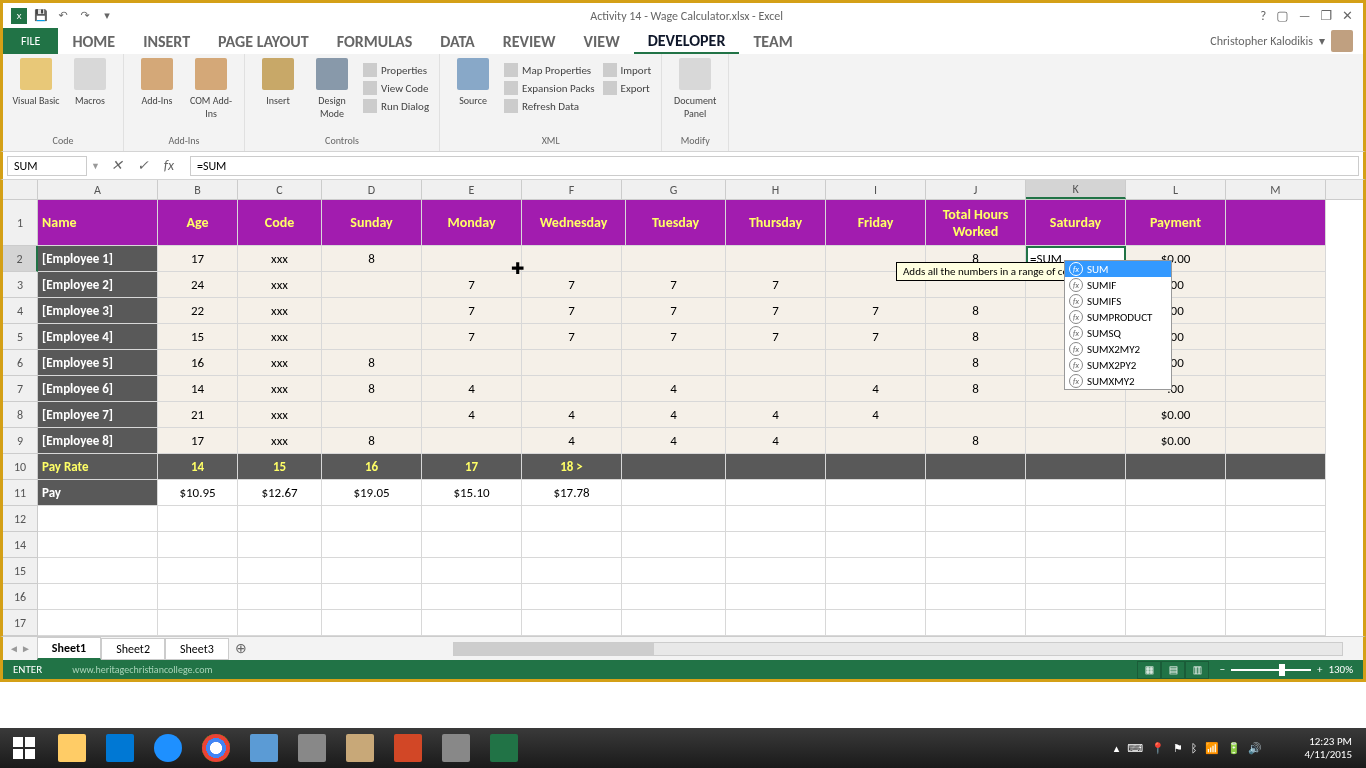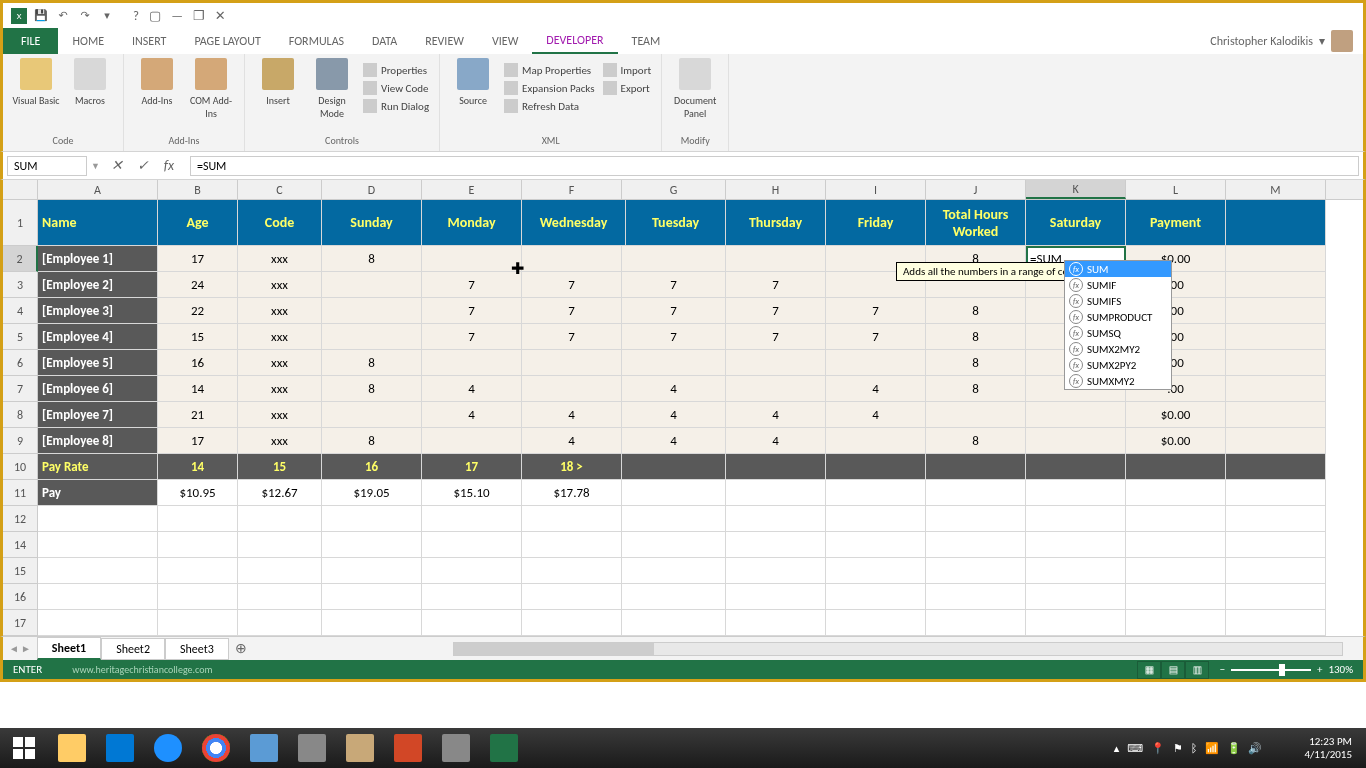--- a/index.html
+++ b/index.html
@@ -8,22 +8,22 @@
 
 .titlebar { height: 28px; background: #fff; border: 3px solid #d4a017; border-bottom: none; display: flex; align-items: center; font-size: 12px; }
 .qat { display: flex; align-items: center; gap: 6px; padding: 0 8px; }
 .qat-icon { width: 16px; height: 16px; display: flex; align-items: center; justify-content: center; color: #666; font-size: 11px; }
 .title-text { flex: 1; text-align: center; color: #666; font-size: 12px; }
 .win-controls { display: flex; gap: 10px; padding: 0 10px; color: #666; font-size: 13px; }
 
 
 .ribbon-tabs { height: 26px; background: #fff; display: flex; align-items: stretch; border-left: 3px solid #d4a017; border-right: 3px solid #d4a017; }
 .file-tab { background: #217346; color: #fff; padding: 4px 18px; font-size: 12px; display: flex; align-items: center; }
-.tab { padding: 4px 14px; font-size: 12px; color: #666; display: flex; align-items: center; cursor: pointer; }
-.tab.active { color: #a21caf; border-bottom: 2px solid #217346; }
+.tab { padding: 4px 14px; font-size: 16px; color: #666; display: flex; align-items: center; cursor: pointer; font-weight: bold; }
+.tab.active { color: #0f172a; border-bottom: 2px solid #217346; }
 .user-area { margin-left: auto; display: flex; align-items: center; gap: 6px; padding: 0 10px; font-size: 12px; color: #666; }
 .avatar { width: 22px; height: 22px; background: #c0a080; border-radius: 2px; }
 
 
 .ribbon { height: 98px; background: #f3f3f3; border-bottom: 1px solid #d4d4d4; display: flex; border-left: 3px solid #d4a017; border-right: 3px solid #d4a017; }
 .ribbon-group { border-right: 1px solid #e0e0e0; padding: 4px 8px; display: flex; flex-direction: column; position: relative; }
 .group-content { flex: 1; display: flex; gap: 4px; }
 .group-label { text-align: center; font-size: 10px; color: #666; padding-top: 2px; }
 .rbtn-lg { width: 50px; display: flex; flex-direction: column; align-items: center; gap: 2px; font-size: 10px; color: #444; text-align: center; }
 .rbtn-lg .ico { width: 32px; height: 32px; background: #ddd; border-radius: 2px; margin-bottom: 2px; }
@@ -45,21 +45,21 @@
 .col-h { border-right: 1px solid #ccc; text-align: center; color: #555; display: flex; align-items: center; justify-content: center; }
 .active-col { background: #d4d4d4; border-bottom: 2px solid #217346; }
 
 .grid-body { background: #fff; }
 .row { display: flex; height: 26px; }
 .row-h { width: 35px; border-right: 1px solid #ccc; border-bottom: 1px solid #ccc; background: #f0f0f0; text-align: center; font-size: 12px; color: #555; display: flex; align-items: center; justify-content: center; }
 .row-h.active { background: #d4d4d4; border-right: 2px solid #217346; }
 .cell { border-right: 1px solid #d8d8d8; border-bottom: 1px solid #d8d8d8; font-size: 13px; display: flex; align-items: center; justify-content: center; padding: 0 4px; }
 .cell.left { justify-content: flex-start; }
 
-.hdr-row .cell { background: #0369a1; color: #ffff66; font-weight: bold; font-size: 14px; text-align: center; }
+.hdr-row .cell { background: #a21caf; color: #ffff66; font-weight: bold; font-size: 14px; text-align: center; }
 .data-row .cell { background: #f5f0e8; color: #000; }
 .data-row .cell.name-col { background: #595959; color: #fff; font-weight: bold; justify-content: flex-start; }
 .rate-row .cell { background: #595959; color: #ffff66; font-weight: bold; }
 .rate-row .cell.name-col { color: #ffff66; justify-content: flex-start; }
 .pay-row .cell { background: #fff; color: #000; }
 .pay-row .cell.name-col { background: #595959; color: #fff; font-weight: bold; justify-content: flex-start; }
 .blank-row .cell { background: #fff; }
 
 .active-cell { outline: 2px solid #217346; outline-offset: -2px; background: #fff !important; color: #000 !important; text-align: left; justify-content: flex-start !important; padding-left: 4px; font-weight: normal !important; }
 
@@ -116,20 +116,21 @@
 <body>
 
 <div class="titlebar">
   <div class="qat">
     <span class="qat-icon" style="background:#217346;color:#fff;font-size:9px;">X</span>
     <span class="qat-icon">💾</span>
     <span class="qat-icon">↶</span>
     <span class="qat-icon">↷</span>
     <span class="qat-icon">▾</span>
   </div>
+  <div class="title-text">Activity 14 - Wage Calculator.xlsx - Excel</div>
   <div class="win-controls">
     <span>?</span>
     <span>▢</span>
     <span>—</span>
     <span>❐</span>
     <span>✕</span>
   </div>
 </div>
 
 <div class="ribbon-tabs">

